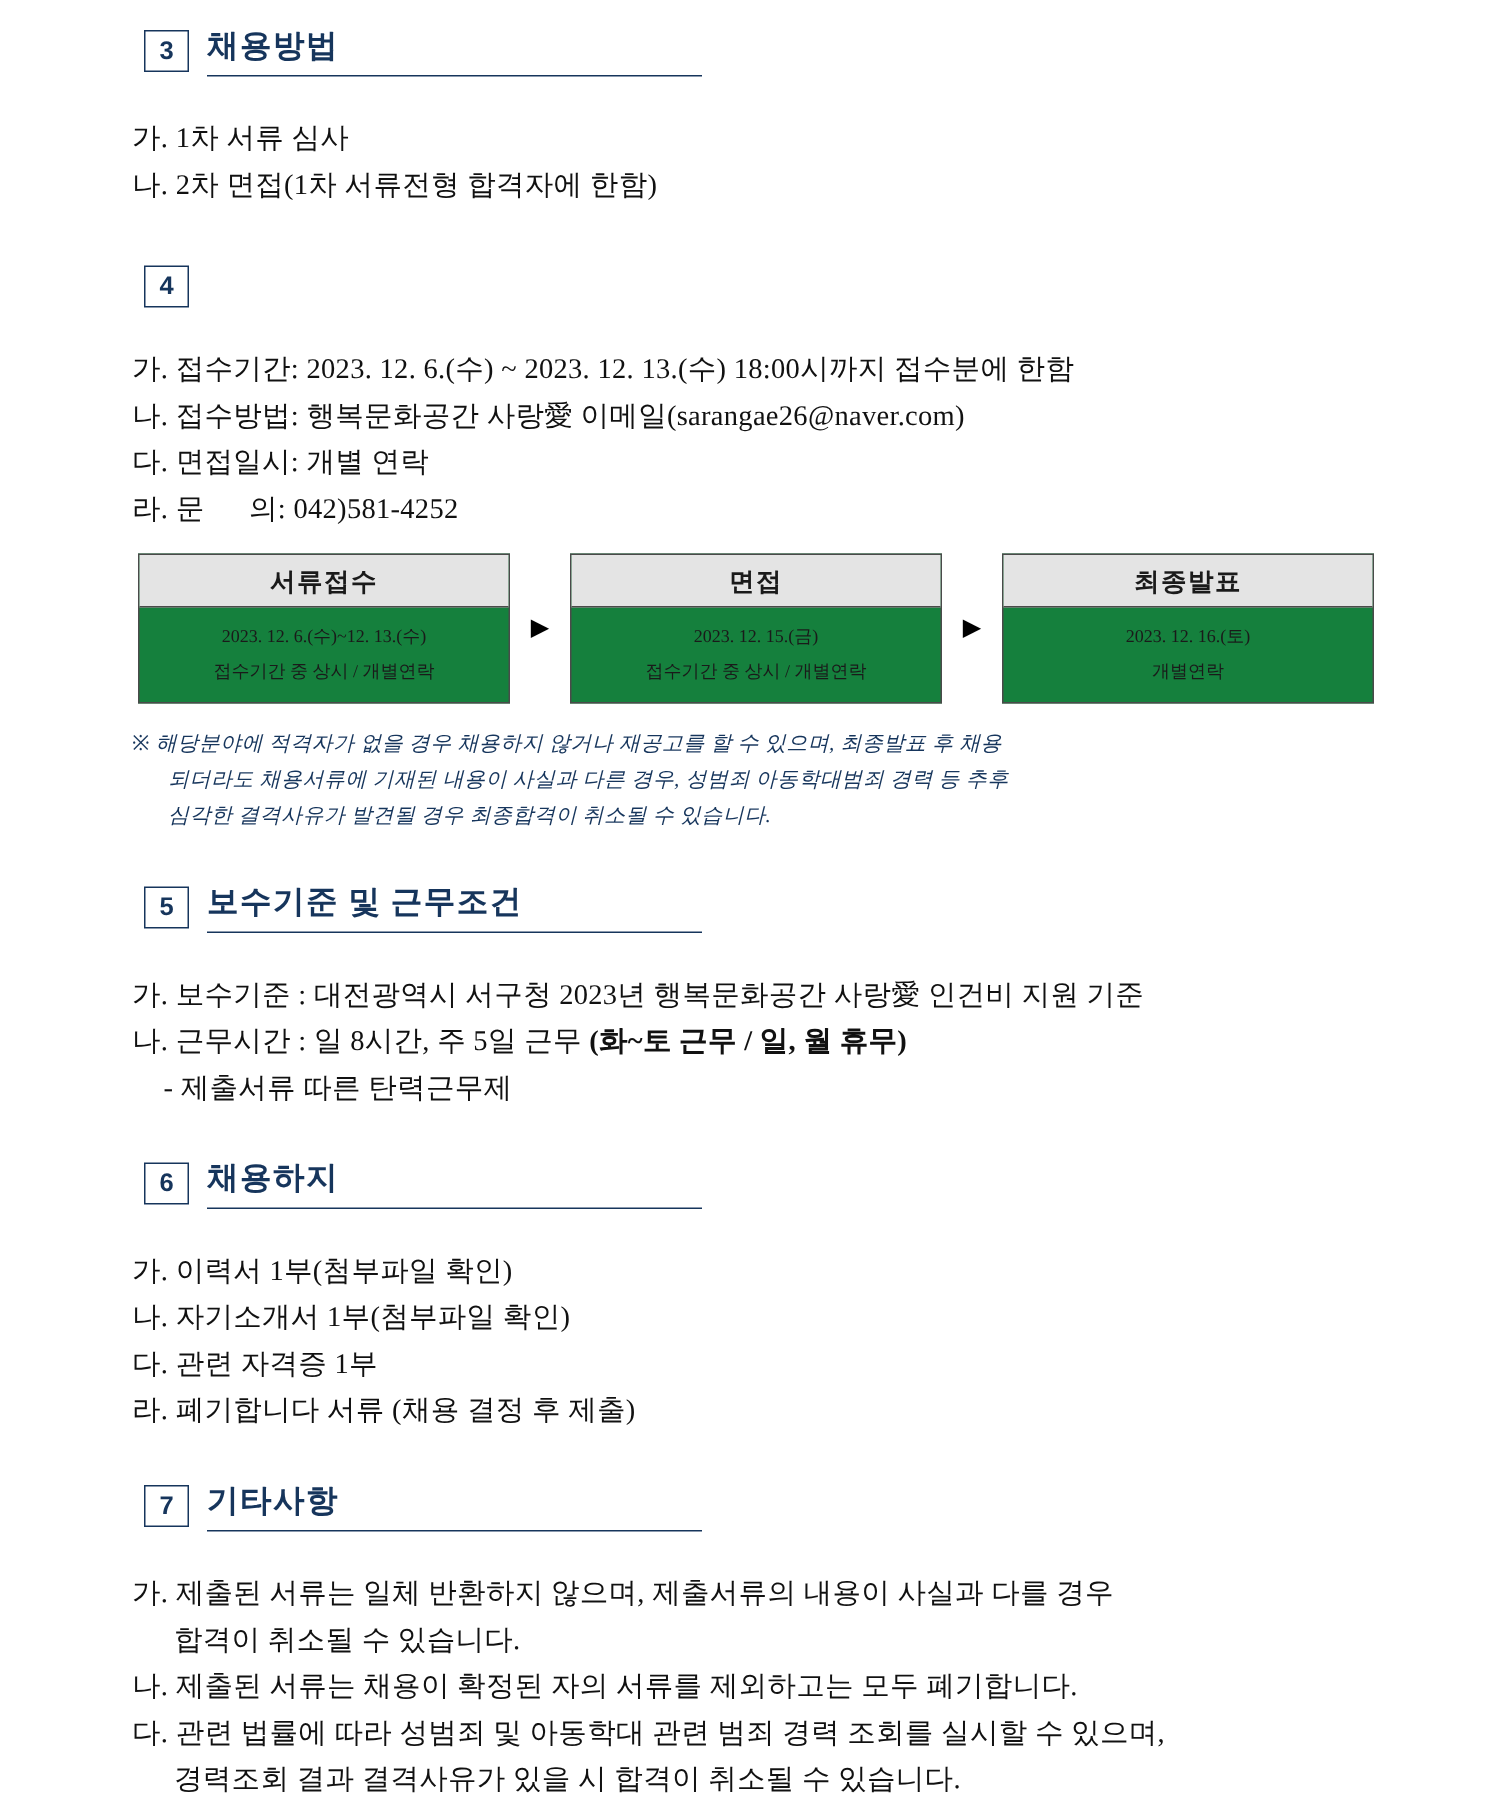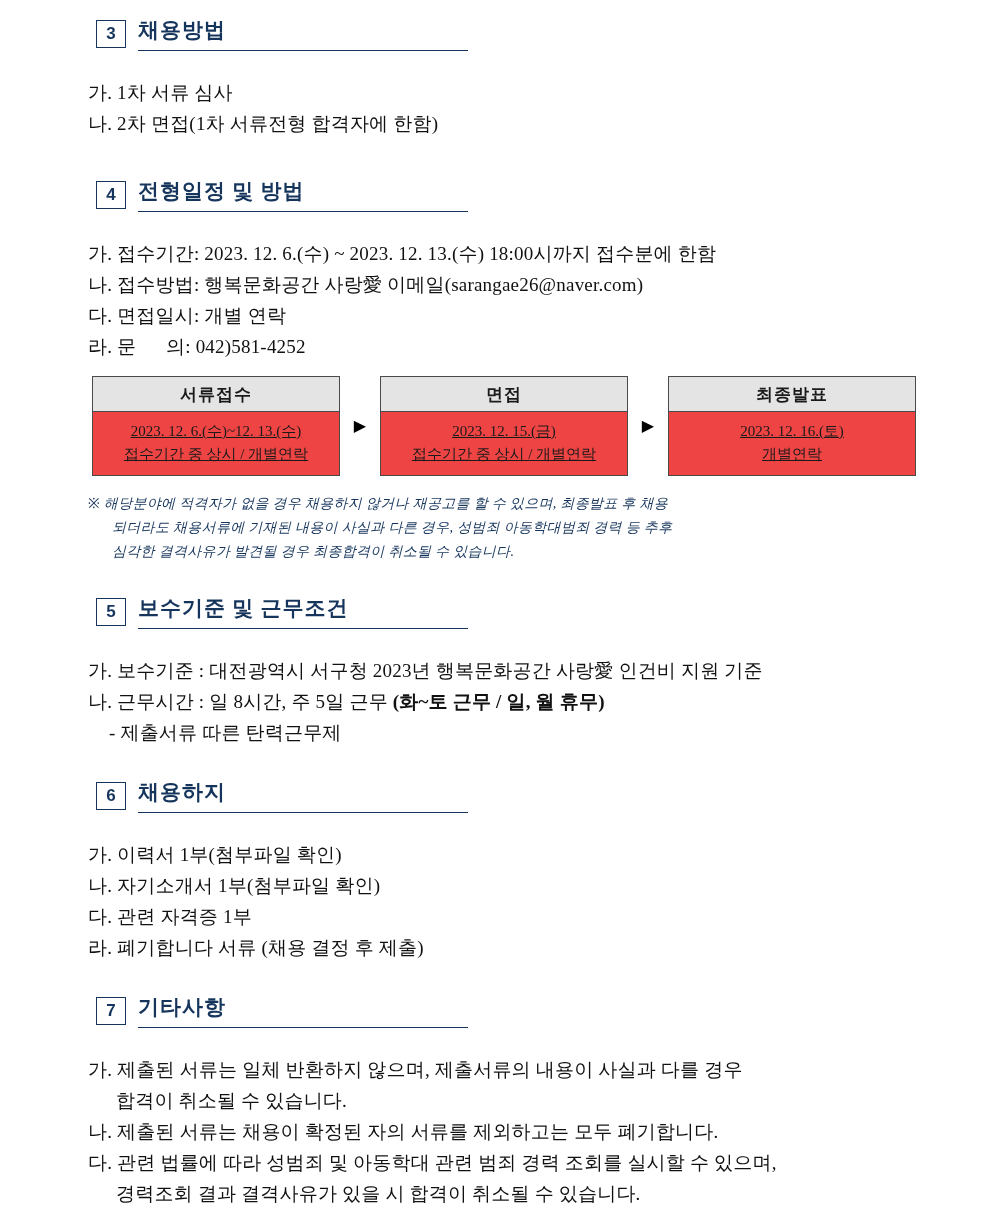--- a/index.html
+++ b/index.html
@@ -88,37 +88,36 @@
   .flow {
     display: flex;
     align-items: center;
     margin-left: 92px;
     margin-top: 14px;
   }
   .flow-box {
     border: 1px solid #4a4a4a;
     width: 248px;
     box-sizing: border-box;
-    background: #ef4444;
+    background: #15803d;
   }
   .flow-box .fb-head {
     background: #e4e4e4;
     border-bottom: 1px solid #4a4a4a;
     text-align: center;
     font-size: 17px;
     font-weight: bold;
     padding: 6px 0 5px 0;
     letter-spacing: 1px;
   }
   .flow-box .fb-body {
     text-align: center;
-    font-size: 15px;
+    font-size: 12px;
     line-height: 23px;
     padding: 8px 0 9px 0;
-    text-decoration: underline;
   }
   .arrow {
     width: 40px;
     text-align: center;
     font-size: 16px;
     color: #000;
     line-height: 1;
   }
 
   
@@ -158,23 +157,20 @@
       <div class="line">가. 1차 서류 심사</div>
       <div class="line">나. 2차 면접(1차 서류전형 합격자에 한함)</div>
     </div>
   </div>
 
   <div class="gap-lg"></div>
 
   <div class="section">
     <div class="sec-head">
       <div class="sec-num">4</div>
-      <div class="sec-title-wrap">
-        <div class="sec-title">전형일정 및 방법</div>
-      </div>
     </div>
     <div class="lines">
       <div class="line">가. 접수기간: 2023. 12. 6.(수) ~ 2023. 12. 13.(수) 18:00시까지 접수분에 한함</div>
       <div class="line">나. 접수방법: 행복문화공간 사랑愛 이메일(sarangae26@naver.com)</div>
       <div class="line">다. 면접일시: 개별 연락</div>
       <div class="line">라. 문      의: 042)581-4252</div>
     </div>
 
     <div class="flow">
       <div class="flow-box">

